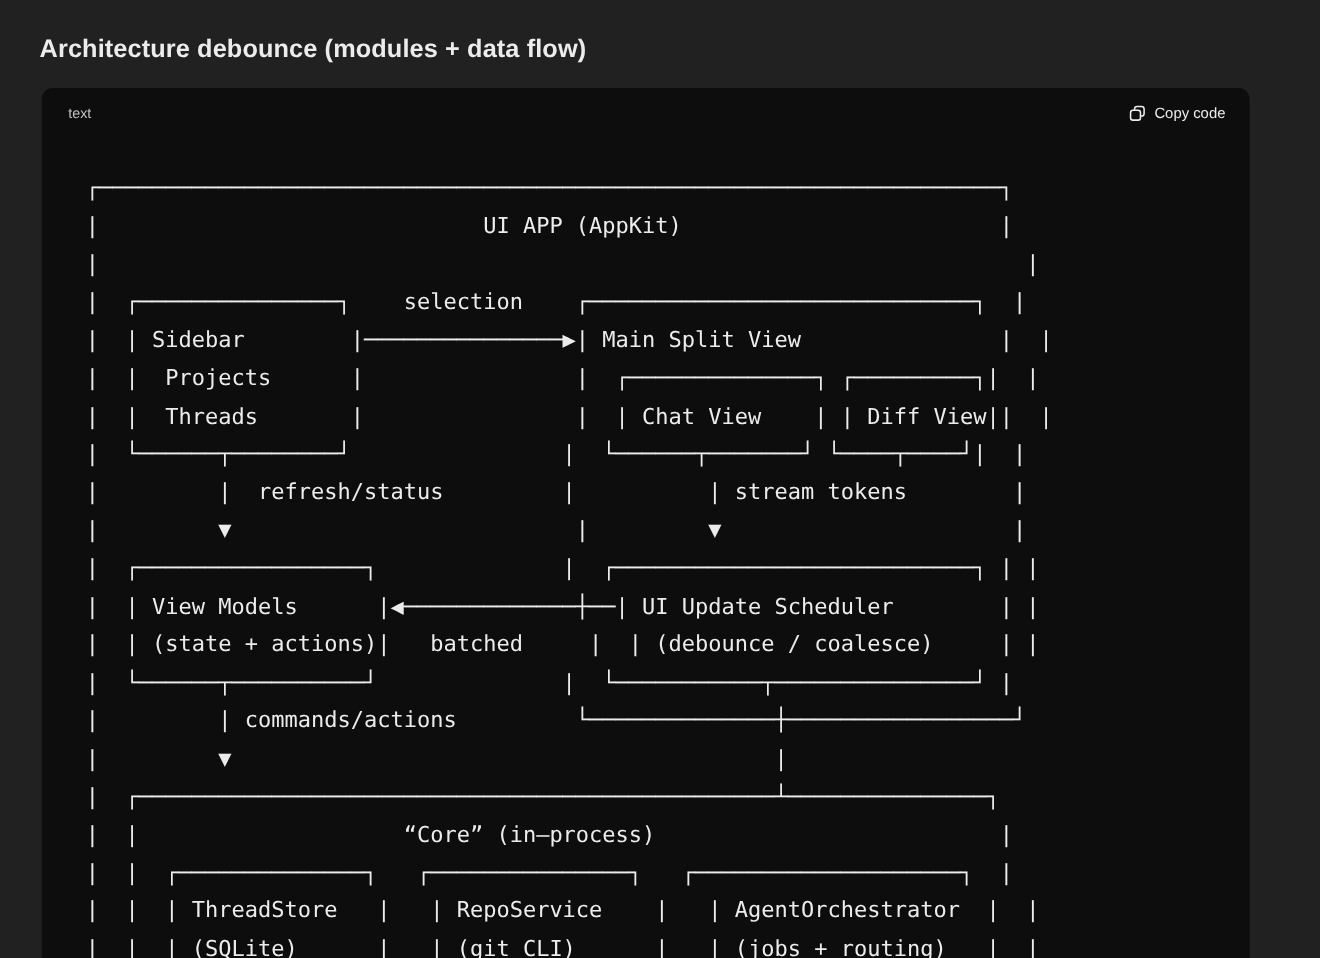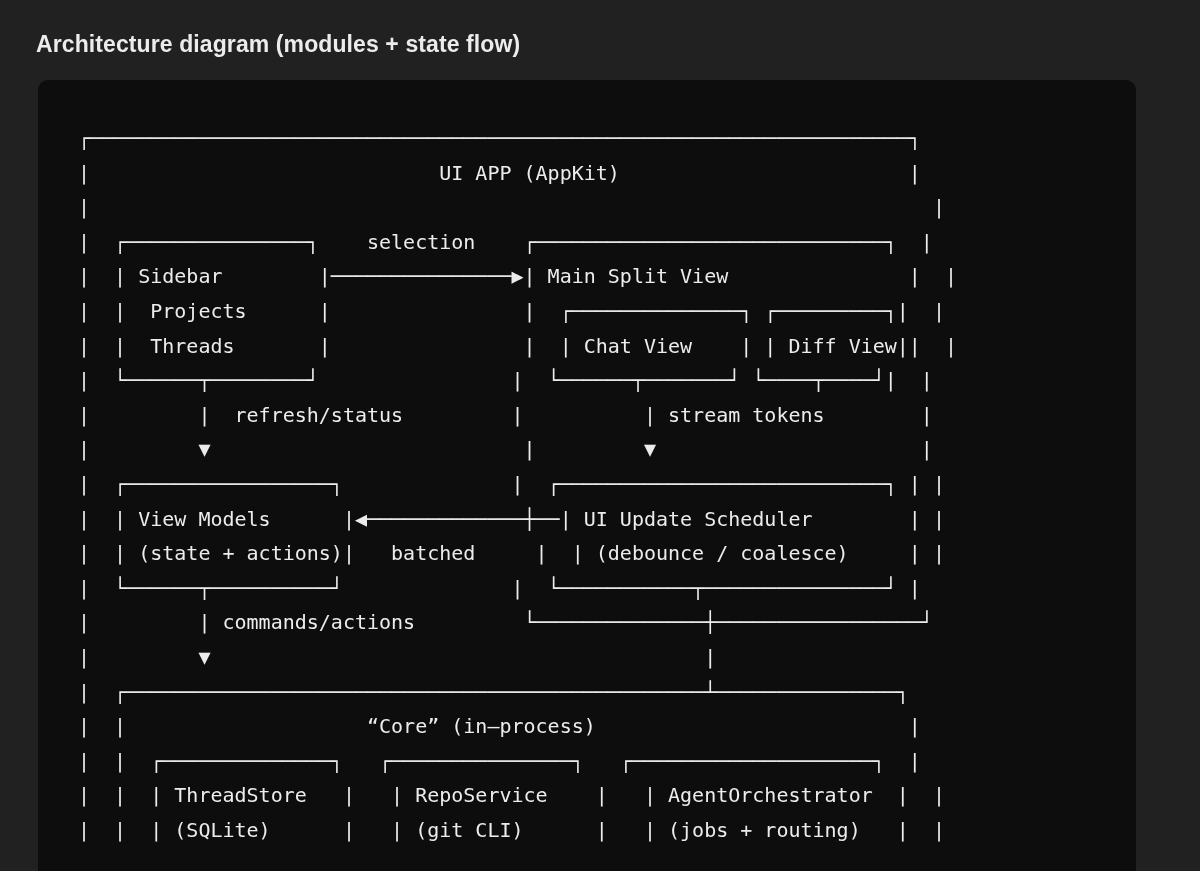--- a/index.html
+++ b/index.html
@@ -56,23 +56,35 @@
     font-family: "DejaVu Sans Mono", "Liberation Mono", monospace;
     font-size: 20px;
     line-height: 34.6px;
     color: #ececec;
     white-space: pre;
   }
 </style>
 </head>
 <body>
 
-<h1 class="page-title">Architecture diagram (modules + state flow)</h1>
+<h1 class="page-title">Architecture debounce (modules + data flow)</h1>
 
 <div class="code-block">
+  <div class="code-header">
+    <span class="language-label">text</span>
+    <button class="copy-button">
+      <span class="copy-icon">
+        <svg width="16" height="16" viewBox="0 0 16 16" fill="none" stroke="#ececec" stroke-width="1.4" stroke-linecap="round" stroke-linejoin="round">
+          <rect x="1.8" y="5.2" width="9" height="9" rx="2.2"></rect>
+          <path d="M5.4 5.2 V4.2 a2.4 2.4 0 0 1 2.4-2.4 h3.9 a2.4 2.4 0 0 1 2.4 2.4 v3.9 a2.4 2.4 0 0 1-2.4 2.4 h-0.9"></path>
+        </svg>
+      </span>
+      <span>Copy code</span>
+    </button>
+  </div>
   <pre class="ascii-pre">┌────────────────────────────────────────────────────────────────────┐
 |                             UI APP (AppKit)                        |
 |                                                                      |
 |  ┌───────────────┐    selection    ┌─────────────────────────────┐  |
 |  | Sidebar        |───────────────▶| Main Split View               |  |
 |  |  Projects      |                |  ┌──────────────┐ ┌─────────┐|  |
 |  |  Threads       |                |  | Chat View    | | Diff View||  |
 |  └──────┬────────┘                |  └──────┬───────┘ └────┬────┘|  |
 |         |  refresh/status         |          | stream tokens        |
 |         ▼                          |         ▼                      |

